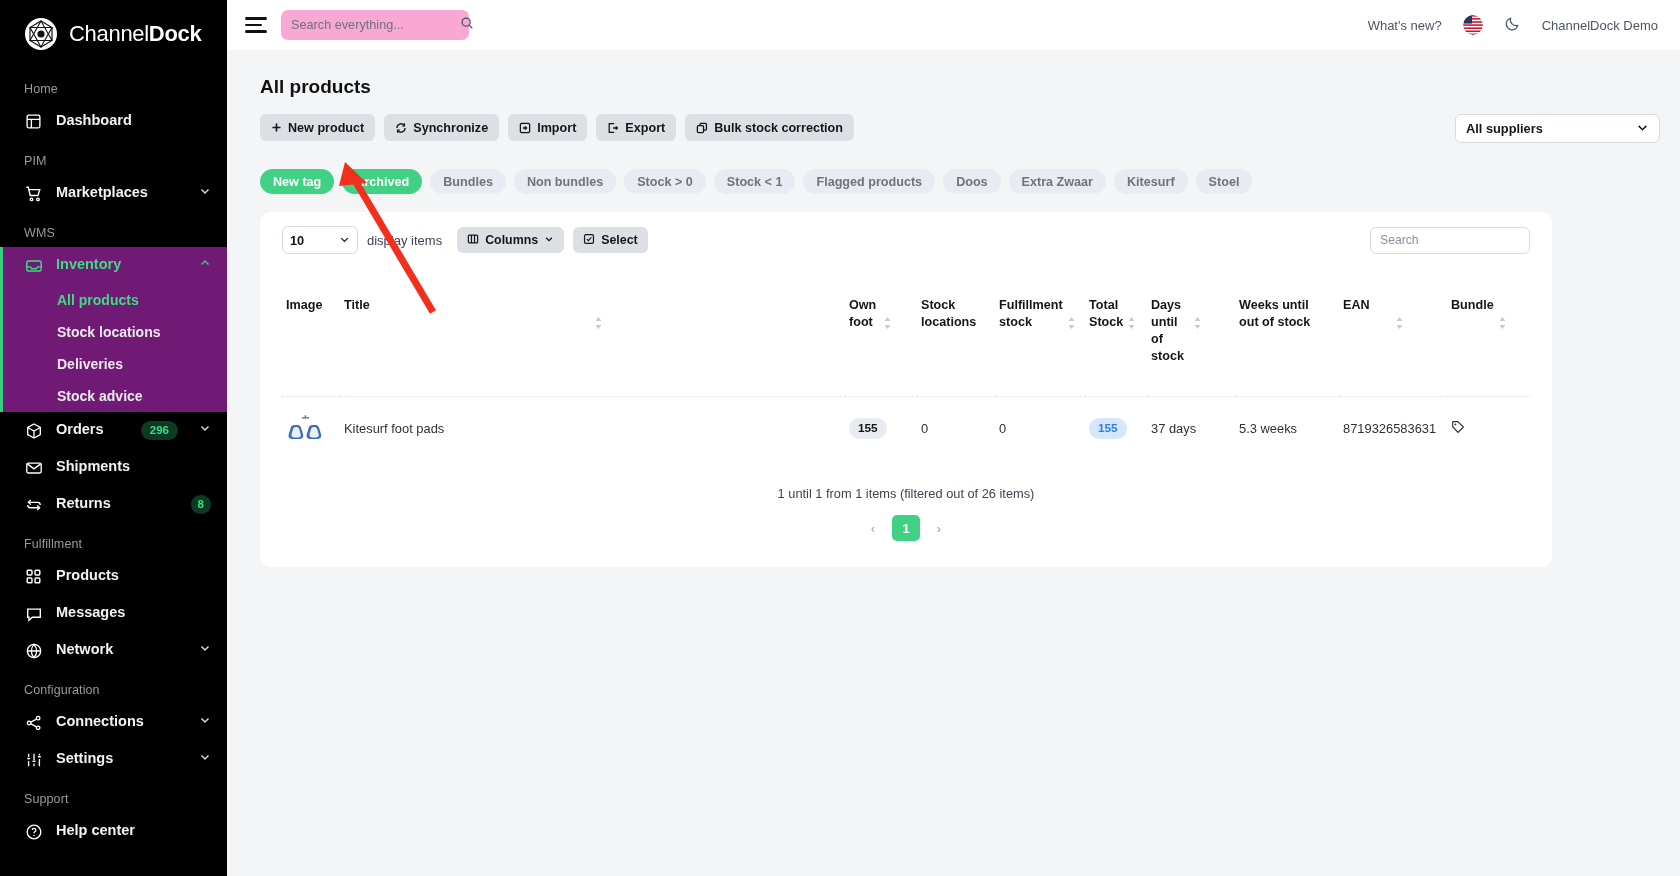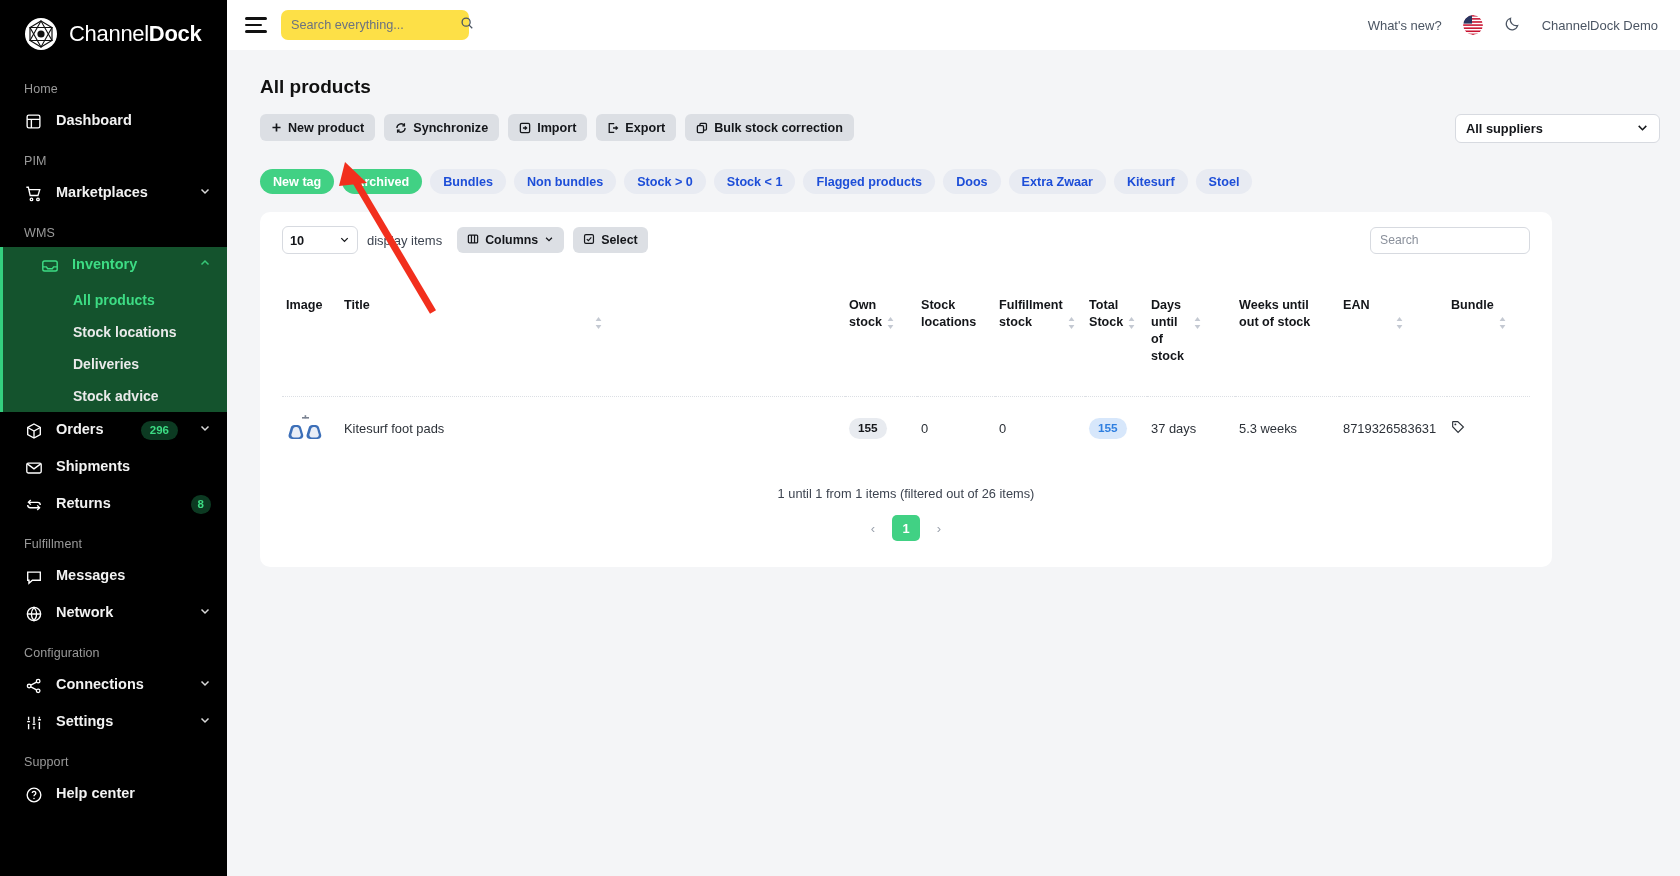--- a/index.html
+++ b/index.html
@@ -25,21 +25,21 @@
   .nav-section { font-size: 12.5px; color: #9a9a9a; padding: 14px 0 7px 24px; letter-spacing: .1px; }
   .nav-item {
     display: flex; gap: 13px;
     padding: 9px 16px 9px 24px; font-size: 14.5px; font-weight: 600;
     color: #f2f2f2; cursor: pointer; position: relative;
   }
   .nav-item .ic { width: 19px; height: 19px; flex: 0 0 19px; display: flex; align-items: center; justify-content: center; }
   .nav-item .lbl { flex: 1; white-space: nowrap; }
   .nav-item .chev { width: 12px; height: 12px; opacity: .85; }
   .nav-item.active { color: #3ddc84; }
-  .group-open { background: #14532d; border-left: 3px solid #34d07f; padding-left: 16px; }
+  .group-open { background: #701a75; border-left: 3px solid #34d07f; padding-left: 0; }
   .group-open .nav-item { padding-left: 21px; }
   .sub-item {
     padding: 8px 16px 8px 54px; font-size: 14px; font-weight: 600;
     color: #eaeaea; cursor: pointer; white-space: nowrap;
   }
   .sub-item.active { color: #3ddc84; }
   .badge {
     font-size: 11.5px; font-weight: 700; border-radius: 999px;
     padding: 3px 9px; background: #0c3a22; color: #3ddc84; line-height: 1.1;
   }
@@ -50,21 +50,21 @@
   .topbar {
     height: 50px; flex: 0 0 50px; background: #fff;
     display: flex; align-items: center; padding: 0 22px 0 18px; gap: 14px;
   }
   .hamburger { width: 22px; height: 18px; display: flex; flex-direction: column; justify-content: center; gap: 4px; cursor: pointer; }
   .hamburger i { display: block; height: 2.6px; background: #111; border-radius: 2px; }
   .hamburger i:nth-child(1) { width: 22px; }
   .hamburger i:nth-child(2) { width: 17px; }
   .hamburger i:nth-child(3) { width: 22px; }
   .searchbox {
-    width: 188px; height: 30px; background: #fde047; border-radius: 7px;
+    width: 188px; height: 30px; background: #f9a8d4; border-radius: 7px;
     display: flex; align-items: center; padding: 0 10px; gap: 6px;
   }
   .searchbox input {
     flex: 1; border: 0; background: transparent; outline: none;
     font-size: 12.7px; color: #5a6270; font-family: inherit;
   }
   .searchbox input::placeholder { color: #6b7280; }
   .topbar-right { margin-left: auto; display: flex; align-items: center; gap: 21px; }
   .whatsnew { font-size: 13px; color: #4b5563; cursor: pointer; white-space: nowrap; }
   .flag { width: 20px; height: 20px; border-radius: 50%; overflow: hidden; cursor: pointer; position: relative; flex: 0 0 20px; }
@@ -88,21 +88,21 @@
     display: flex; align-items: center; padding: 0 10px;
     font-size: 12.8px; font-weight: 700; color: #14161a; cursor: pointer; gap: 14px;
   }
   .supplier-select .chev { margin-left: auto; }
 
   .tag-row { display: flex; align-items: center; gap: 8px; margin-top: 26px; flex-wrap: nowrap; }
   .pill {
     height: 25px; padding: 0 13px; border-radius: 999px;
     display: inline-flex; align-items: center;
     font-size: 12.6px; font-weight: 600; cursor: pointer; white-space: nowrap;
-    background: #e8ebf2; color: #1d4ed8;
+    background: #e8ebf2; color: #737373;
   }
   .pill.green { background: #41d184; color: #fff; }
 
   .card {
     margin-top: 18px; background: #fff; border-radius: 10px;
     padding: 14px 22px 26px 22px; width: 1292px;
   }
   .table-toolbar { display: flex; align-items: center; gap: 9px; }
   .len-select {
     height: 28px; width: 76px; border: 1px solid #d7dae0; border-radius: 6px;
@@ -266,20 +266,31 @@
         <svg width="18" height="18" viewBox="0 0 20 20" fill="none" stroke="#fff" stroke-width="1.5">
           <path d="M4 7h10a3 3 0 013 3M16 13H6a3 3 0 01-3-3"></path>
             <path d="M6.4 4.4L3.8 7l2.6 2.6M13.6 15.6l2.6-2.6-2.6-2.6"></path>
         </svg>
       </span>
       <span class="lbl">Returns</span>
       <span class="badge sm">8</span>
     </div>
 
     <div class="nav-section">Fulfillment</div>
+    <div class="nav-item">
+      <span class="ic">
+        <svg width="17" height="17" viewBox="0 0 20 20" fill="none" stroke="#fff" stroke-width="1.7">
+          <rect x="2.6" y="2.6" width="5.6" height="5.6" rx="1"></rect>
+            <rect x="11.8" y="2.6" width="5.6" height="5.6" rx="1"></rect>
+          <rect x="2.6" y="11.8" width="5.6" height="5.6" rx="1"></rect>
+            <rect x="11.8" y="11.8" width="5.6" height="5.6" rx="1"></rect>
+        </svg>
+      </span>
+      <span class="lbl">Products</span>
+    </div>
     <div class="nav-item">
       <span class="ic">
         <svg width="18" height="18" viewBox="0 0 20 20" fill="none" stroke="#fff" stroke-width="1.5">
           <path d="M3 4.6h14v9H8.2L4.4 17v-3.4H3z"></path>
         </svg>
       </span>
       <span class="lbl">Messages</span>
     </div>
     <div class="nav-item">
       <span class="ic">
@@ -514,21 +525,21 @@
                     <svg width="7" height="12" viewBox="0 0 7 12" fill="#c4c9d2">
                         <path d="M3.5 0L6.4 4H.6z"></path>
                         <path d="M3.5 12L.6 8h5.8z"></path>
                       </svg>
                   </span>
                 </div>
               </th>
               <th style="width:72px">
                 <div class="hd">
                   <span>Own
-stock</span>
+foot</span>
                   <span class="sortic">
                     <svg width="7" height="12" viewBox="0 0 7 12" fill="#c4c9d2">
                         <path d="M3.5 0L6.4 4H.6z"></path>
                         <path d="M3.5 12L.6 8h5.8z"></path>
                       </svg>
                   </span>
                 </div>
               </th>
               <th style="width:78px">
                 <div class="hd">

